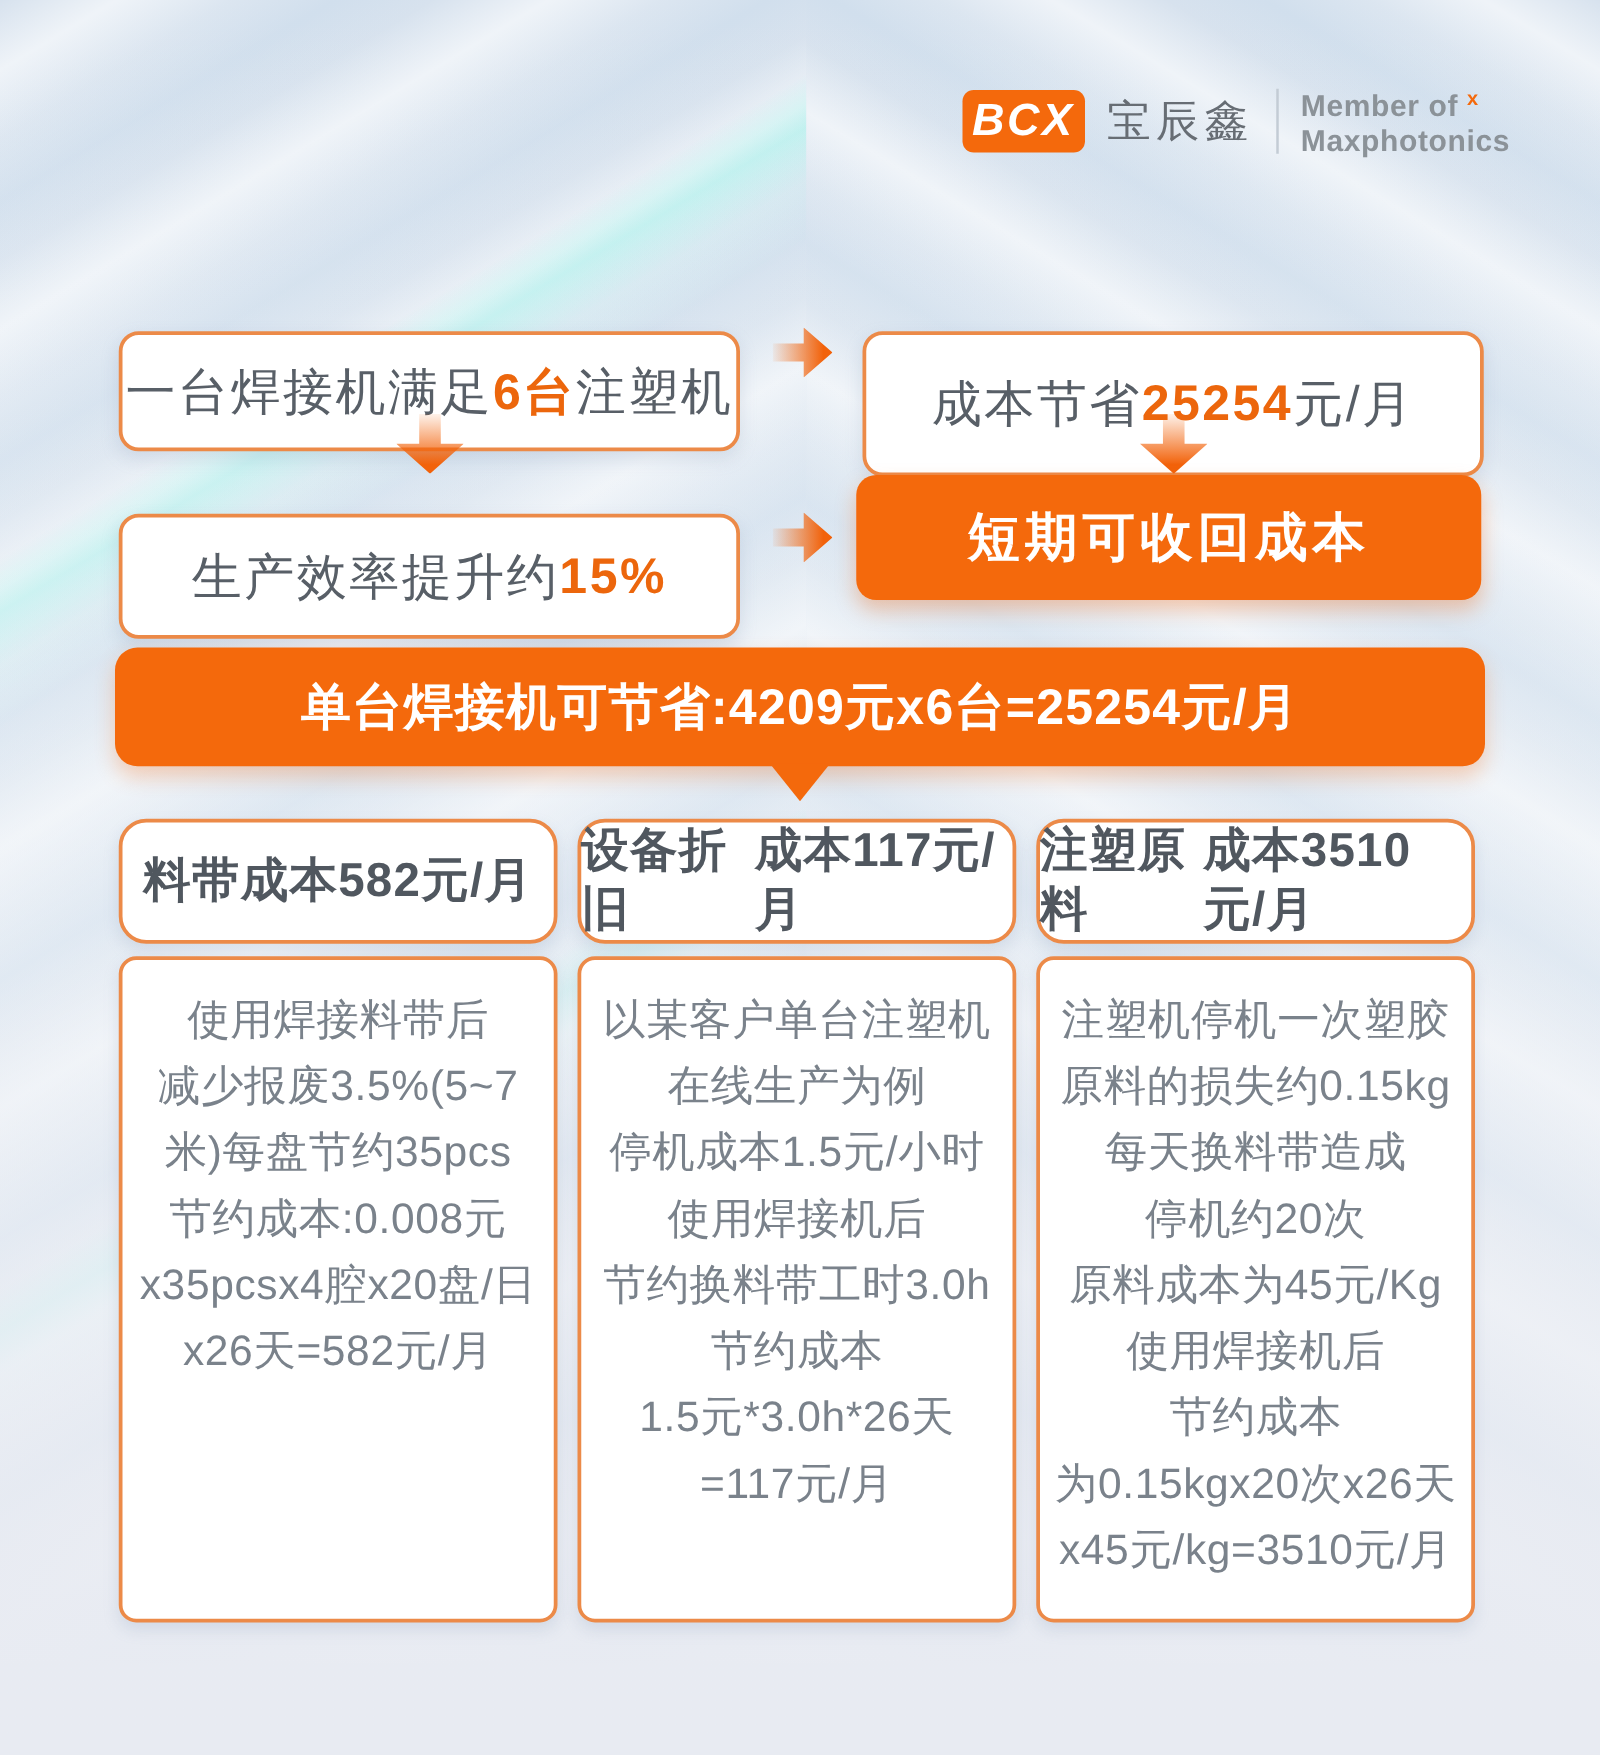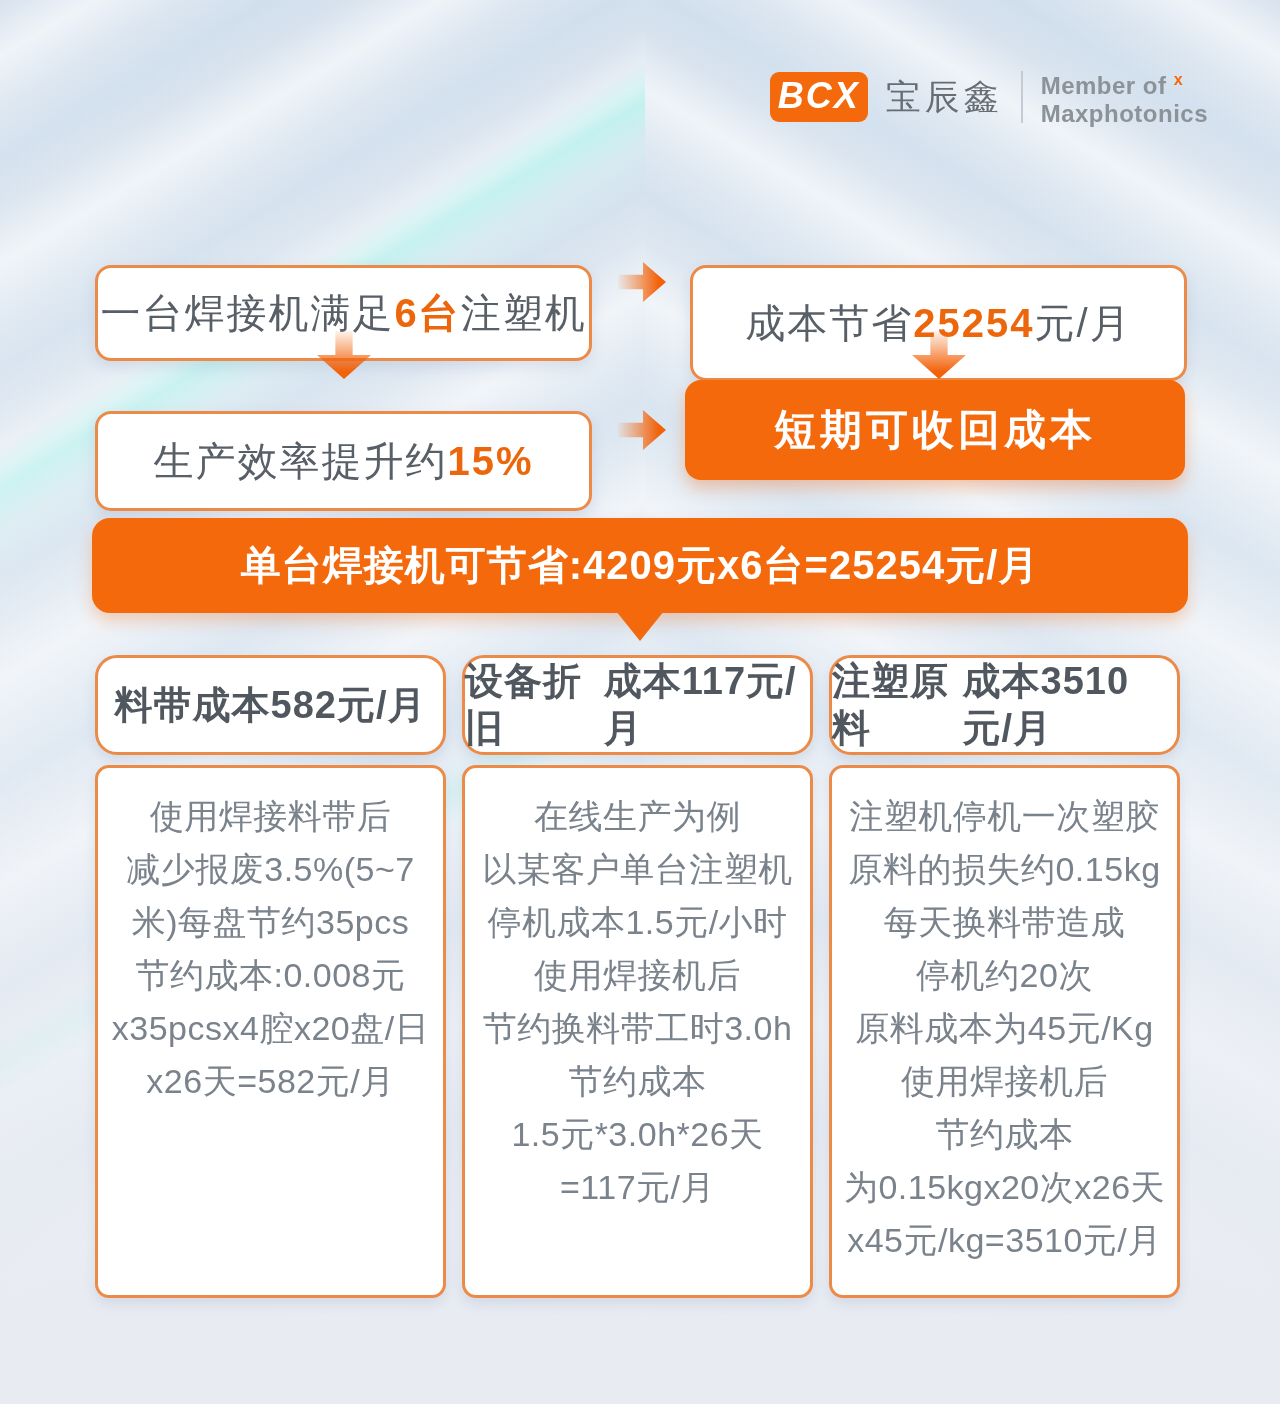--- a/index.html
+++ b/index.html
@@ -151,22 +151,22 @@
 
   <div class="card" id="card1">
     <div class="line">使用焊接料带后</div>
     <div class="line">减少报废3.5%(5~7</div>
     <div class="line">米)每盘节约35pcs</div>
     <div class="line">节约成本:0.008元</div>
     <div class="line">x35pcsx4腔x20盘/日</div>
     <div class="line">x26天=582元/月</div>
   </div>
   <div class="card" id="card2">
+    <div class="line">以某客户单台注塑机</div>
     <div class="line">在线生产为例</div>
-    <div class="line">以某客户单台注塑机</div>
     <div class="line">停机成本1.5元/小时</div>
     <div class="line">使用焊接机后</div>
     <div class="line">节约换料带工时3.0h</div>
     <div class="line">节约成本</div>
     <div class="line">1.5元*3.0h*26天</div>
     <div class="line">=117元/月</div>
   </div>
   <div class="card" id="card3">
     <div class="line">注塑机停机一次塑胶</div>
     <div class="line">原料的损失约0.15kg</div>

